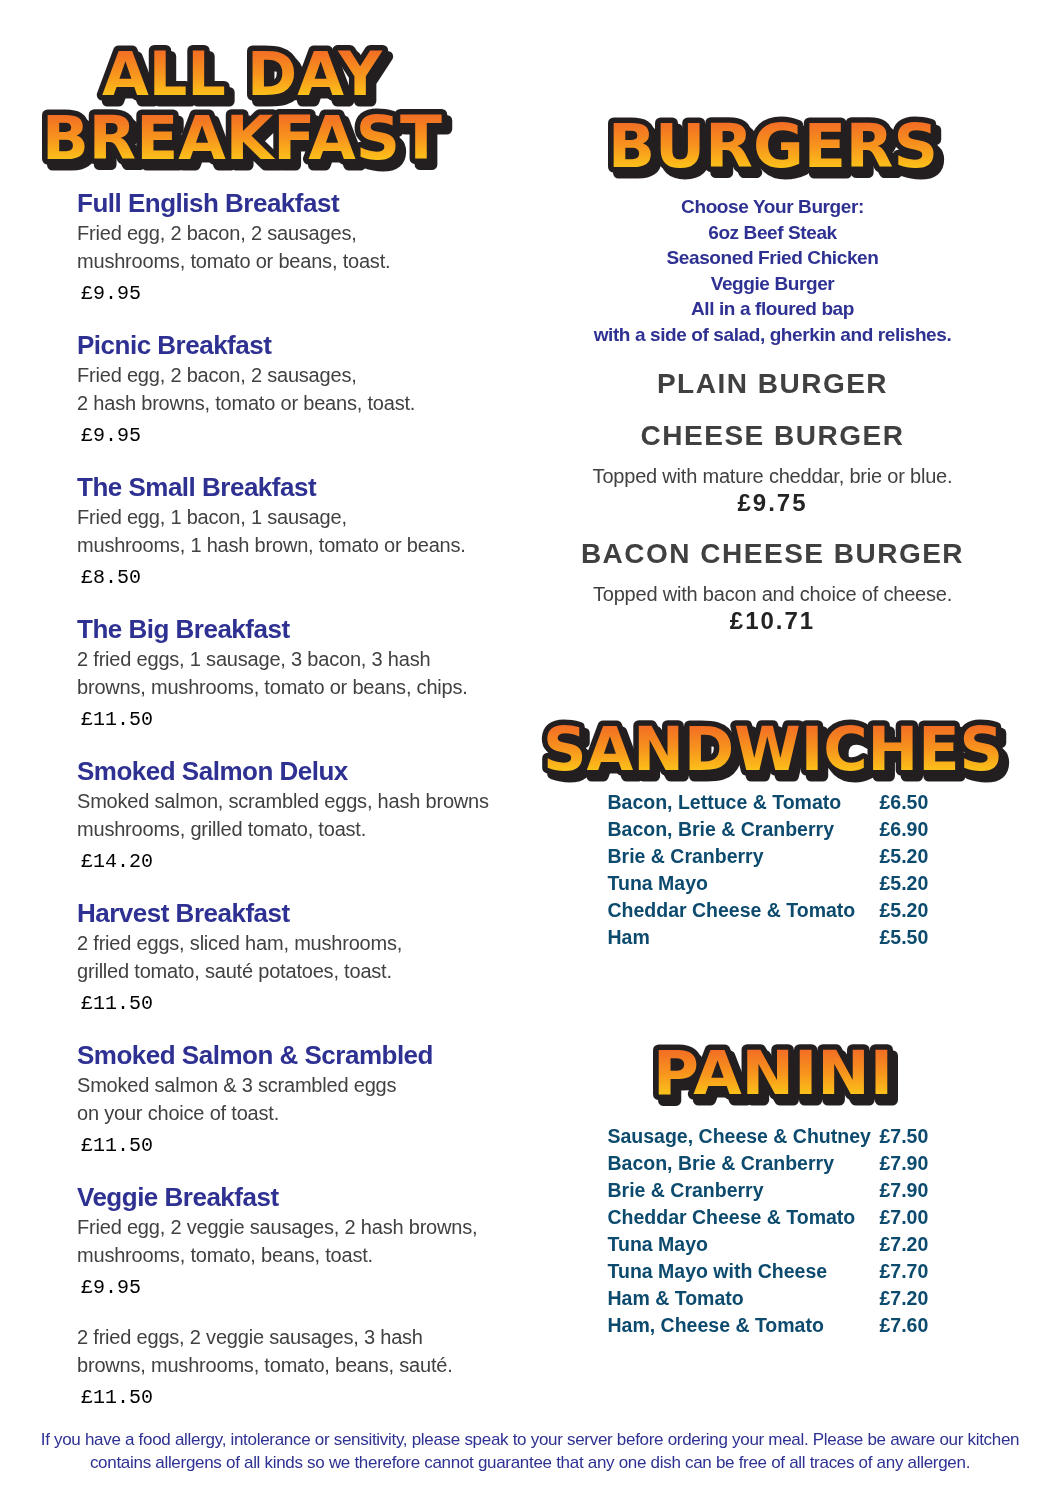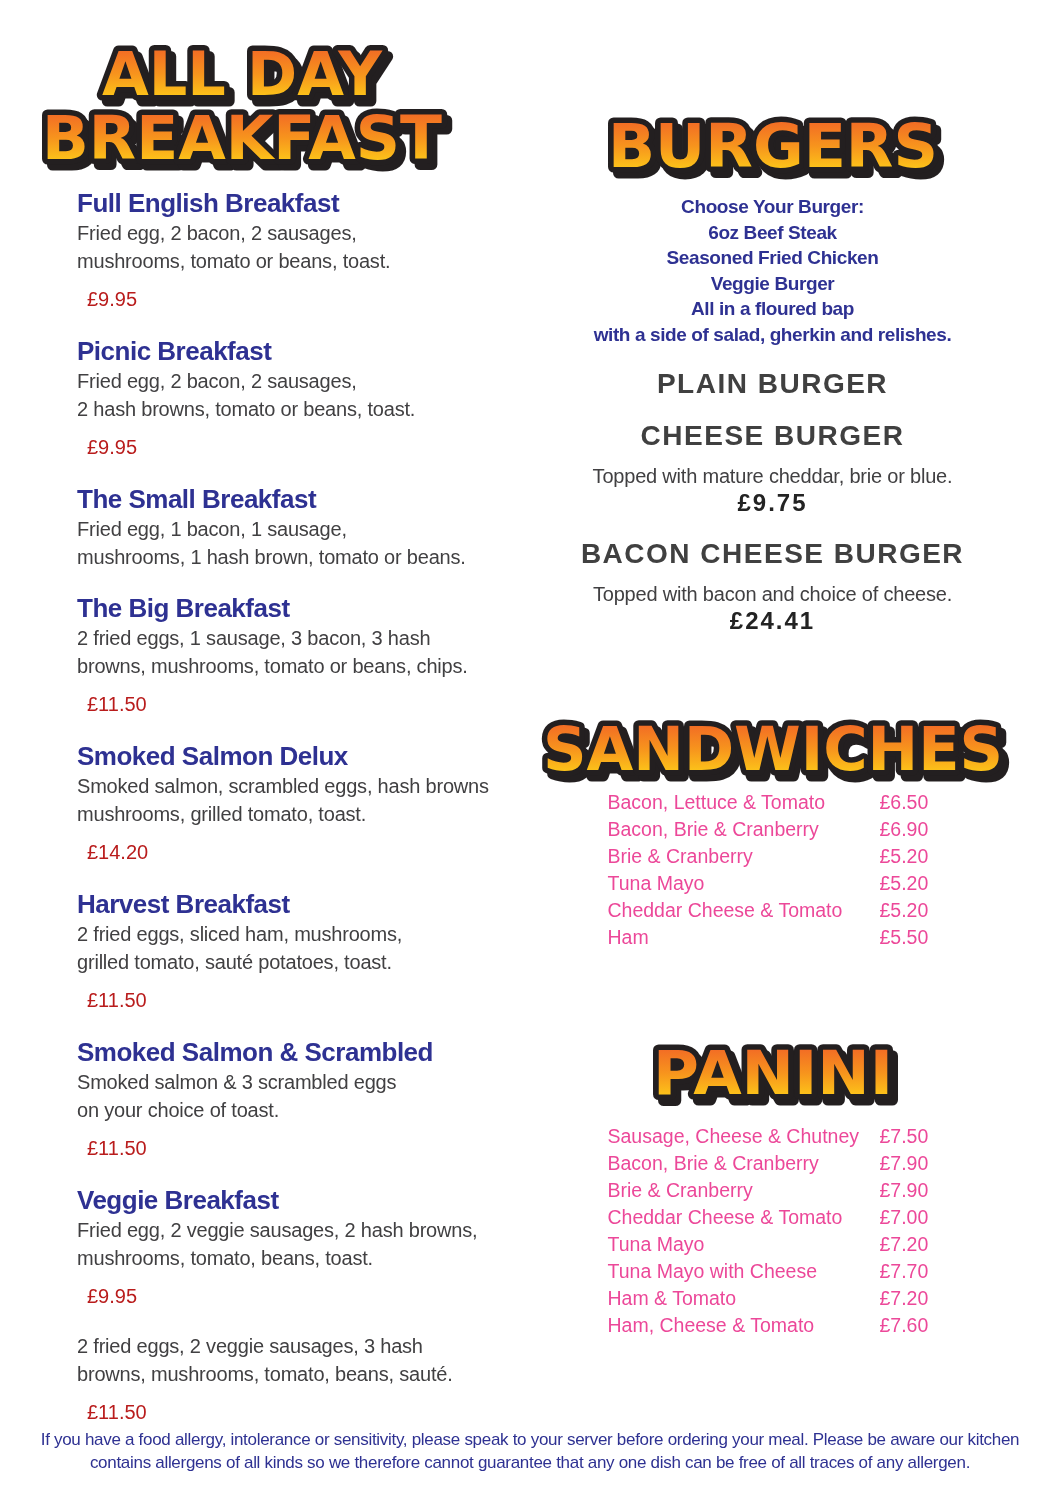--- a/index.html
+++ b/index.html
@@ -49,24 +49,25 @@
   }
   .bk-item .desc {
     margin: 0;
     font-size: 20px;
     line-height: 28px;
     letter-spacing: -0.2px;
     color: #414042;
     white-space: pre-line;
   }
   .bk-item .price {
-    margin: 10px;
+    margin: 4px;
     font-size: 20px;
     line-height: 29px;
-    color: #b91c1c;
+    color: #000000;
+    font-family: Liberation Mono, monospace;
   }
 
   
   .col-right { position: absolute; left: 535px; top: 110px; width: 475px; text-align: center; }
   .col-right .bubble { margin-left: auto; margin-right: auto; }
   .t-sandwiches { margin-top: 76px; }
   .t-panini { margin-top: 84px; }
 
   .burger-intro {
     margin: 12px 0 0;
@@ -113,21 +114,22 @@
     width: 330px;
     margin: 2px auto 0;
     text-align: left;
   }
   .panini-list { margin-top: 12px; }
   .price-row {
     display: flex;
     justify-content: space-between;
     font-size: 19.5px;
     line-height: 27px;
-    color: #ec4899;
+    color: #0c4a6e;
+    font-weight: bold;
   }
   .price-row .row-price { min-width: 58px; text-align: left; }
 
   
   .footer {
     position: absolute;
     left: 25px;
     right: 25px;
     top: 1428px;
     text-align: center;
@@ -168,20 +170,21 @@
       <article class="bk-item">
         <h3>Picnic Breakfast</h3>
         <p class="desc">Fried egg, 2 bacon, 2 sausages,
 2 hash browns, tomato or beans, toast.</p>
         <p class="price">£9.95</p>
       </article>
       <article class="bk-item">
         <h3>The Small Breakfast</h3>
         <p class="desc">Fried egg, 1 bacon, 1 sausage,
 mushrooms, 1 hash brown, tomato or beans.</p>
+        <p class="price">£8.50</p>
       </article>
       <article class="bk-item">
         <h3>The Big Breakfast</h3>
         <p class="desc">2 fried eggs, 1 sausage, 3 bacon, 3 hash
 browns, mushrooms, tomato or beans, chips.</p>
         <p class="price">£11.50</p>
       </article>
       <article class="bk-item">
         <h3>Smoked Salmon Delux</h3>
         <p class="desc">Smoked salmon, scrambled eggs, hash browns
@@ -233,21 +236,21 @@
 
     </div>
     <div class="burger-item">
       <h4 class="burger-name">CHEESE BURGER</h4>
       <p class="burger-desc">Topped with mature cheddar, brie or blue.</p>
       <p class="burger-price">£9.75</p>
     </div>
     <div class="burger-item">
       <h4 class="burger-name">BACON CHEESE BURGER</h4>
       <p class="burger-desc">Topped with bacon and choice of cheese.</p>
-      <p class="burger-price">£24.41</p>
+      <p class="burger-price">£10.71</p>
     </div>
 
     <svg class="bubble t-sandwiches" width="470" height="76" viewBox="0 0 470 76">
       <text class="sh" x="5" y="59" textLength="460" lengthAdjust="spacingAndGlyphs" transform="translate(5,6)">SANDWICHES</text>
       <text class="mn" x="5" y="59" textLength="460" lengthAdjust="spacingAndGlyphs">SANDWICHES</text>
     </svg>
 
 
     <div class="price-list">
       <div class="price-row">

